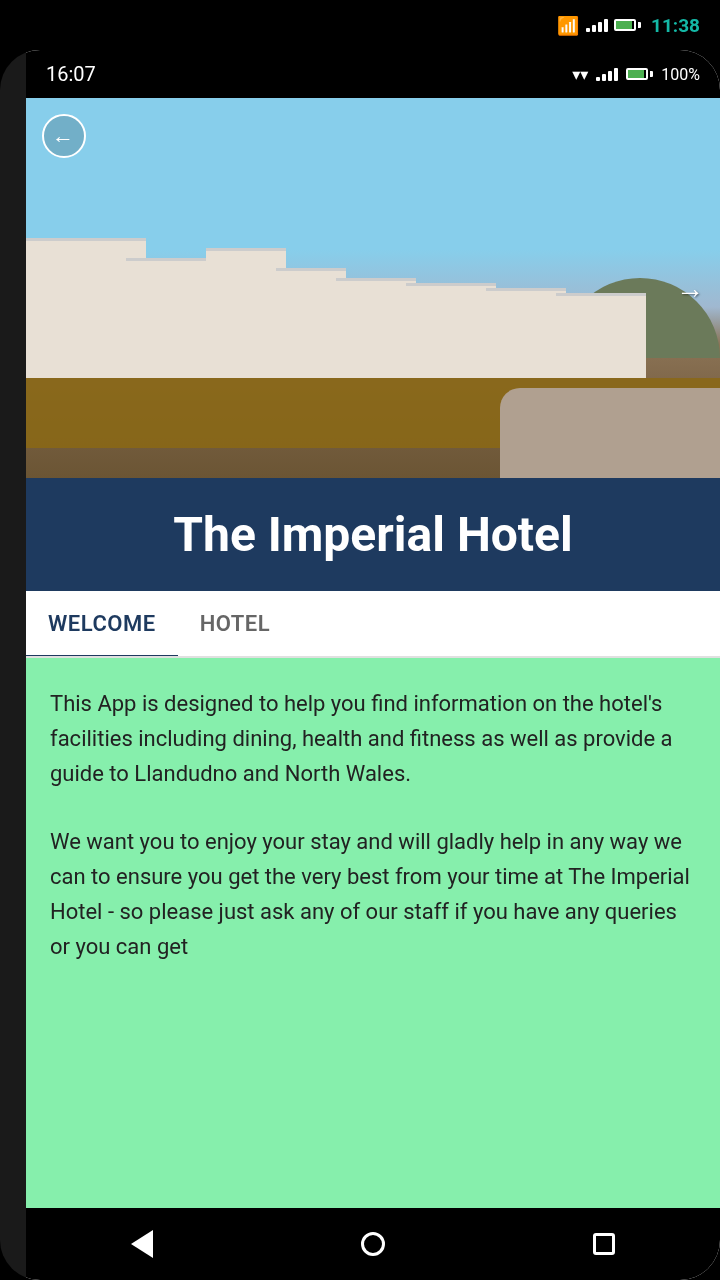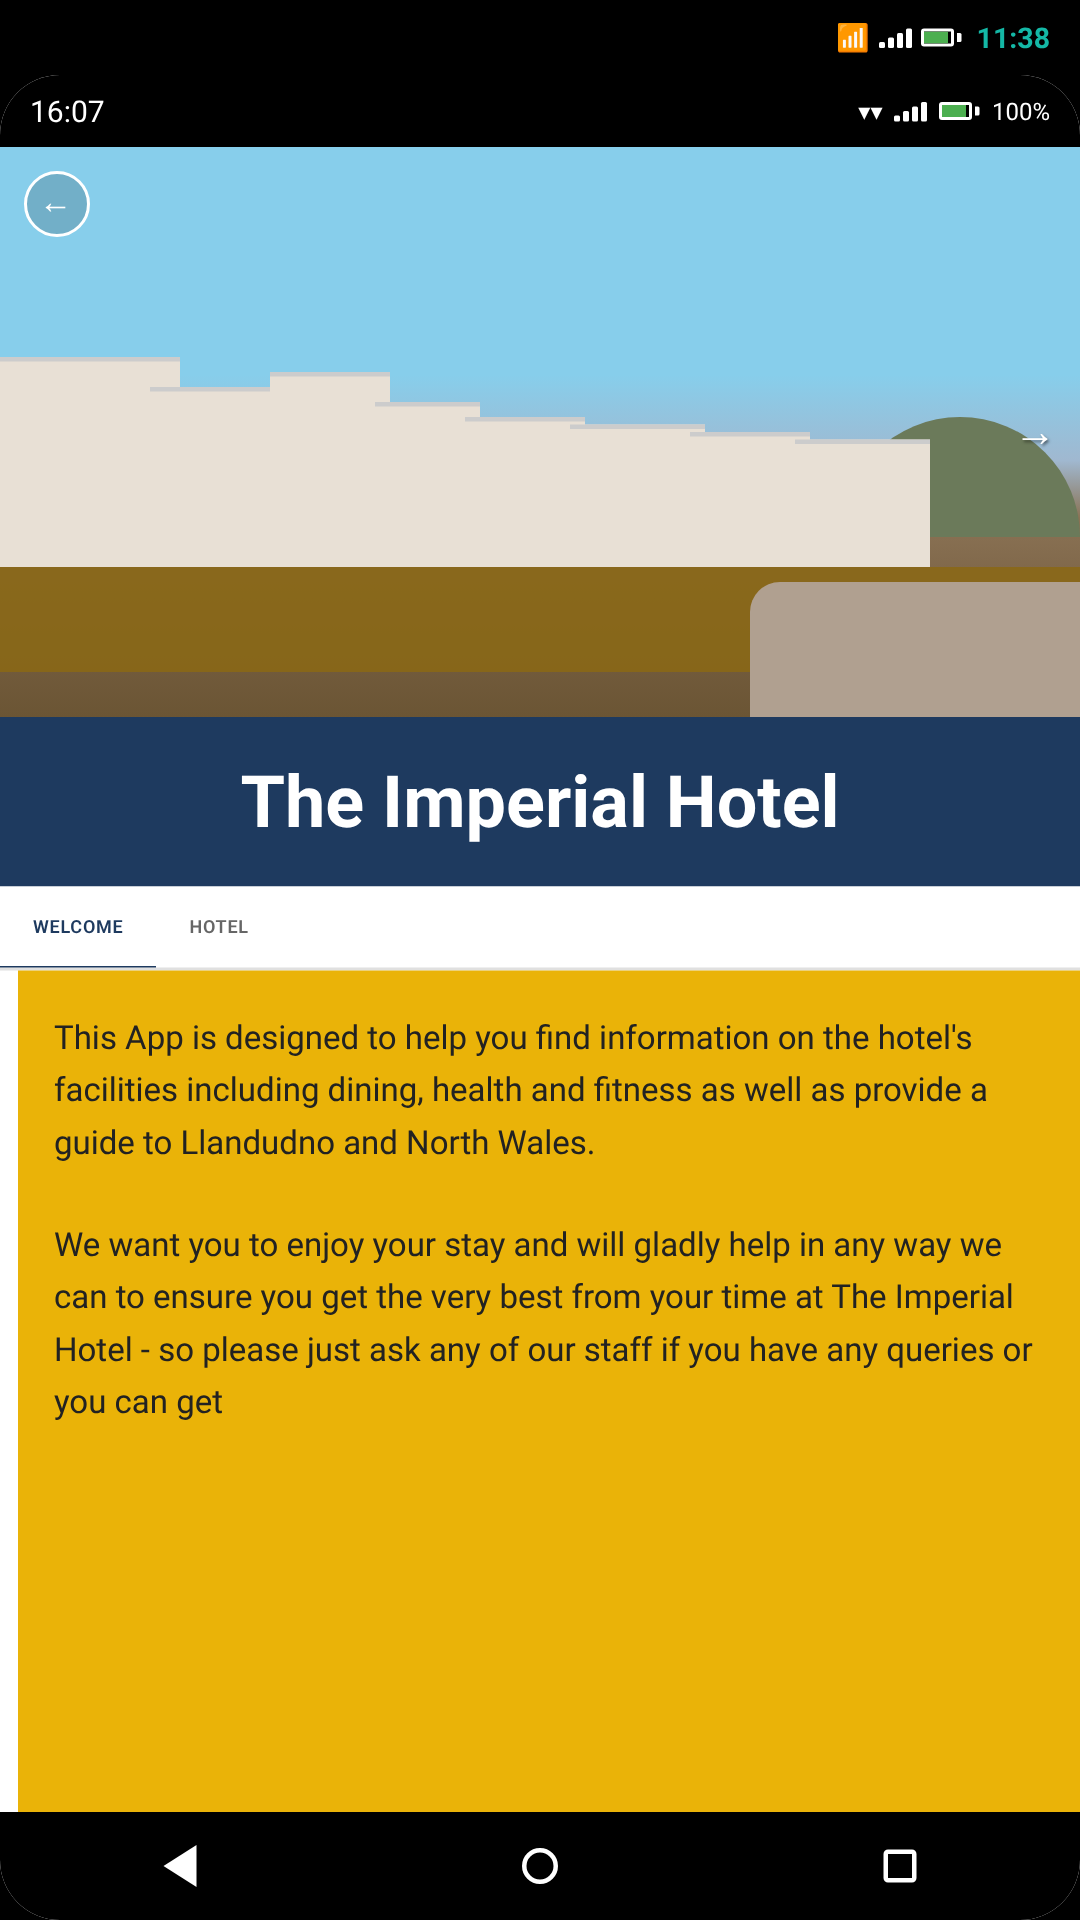--- a/index.html
+++ b/index.html
@@ -45,20 +45,21 @@
     
     .phone-body {
       width: 720px;
       height: 1230px;
       background: #1a1a1a;
       border-radius: 40px;
       overflow: hidden;
       position: relative;
       display: flex;
       flex-direction: column;
+      padding-left: 26px;
     }
 
     
     .phone-screen {
       width: 100%;
       height: 100%;
       background: #fff;
       display: flex;
       flex-direction: column;
       overflow: hidden;
@@ -232,21 +233,21 @@
     .tabs-container {
       width: 100%;
       background: #fff;
       display: flex;
       border-bottom: 2px solid #e0e0e0;
       flex-shrink: 0;
       overflow: hidden;
     }
     .tab {
       padding: 20px 22px;
-      font-size: 12px;
+      font-size: 22px;
       font-weight: 600;
       color: #666;
       cursor: pointer;
       white-space: nowrap;
       position: relative;
       text-transform: uppercase;
       letter-spacing: 0.5px;
     }
     .tab.active {
       color: #1e3a5f;
@@ -257,24 +258,23 @@
       bottom: -2px;
       left: 0;
       width: 100%;
       height: 3px;
       background: #1e3a5f;
     }
 
     
     .content-area {
       flex: 1;
-      background: #eab308;
+      background: #86efac;
       padding: 28px 24px;
       overflow-y: auto;
-      margin-left: 12px;
     }
     .content-text {
       font-size: 22px;
       line-height: 1.6;
       color: #222;
       margin-bottom: 32px;
     }
 
     
     .android-nav {

